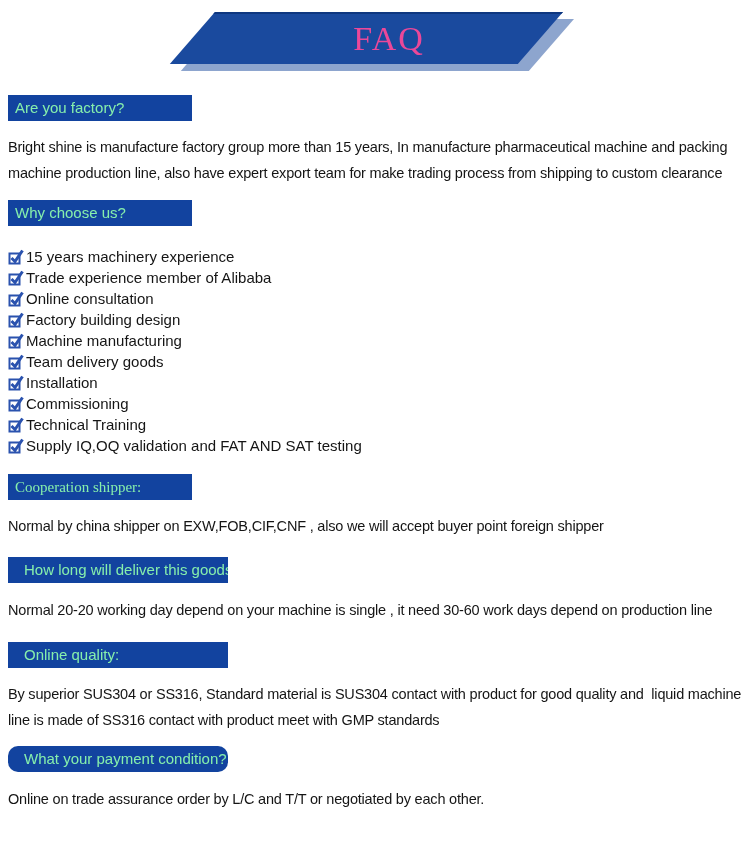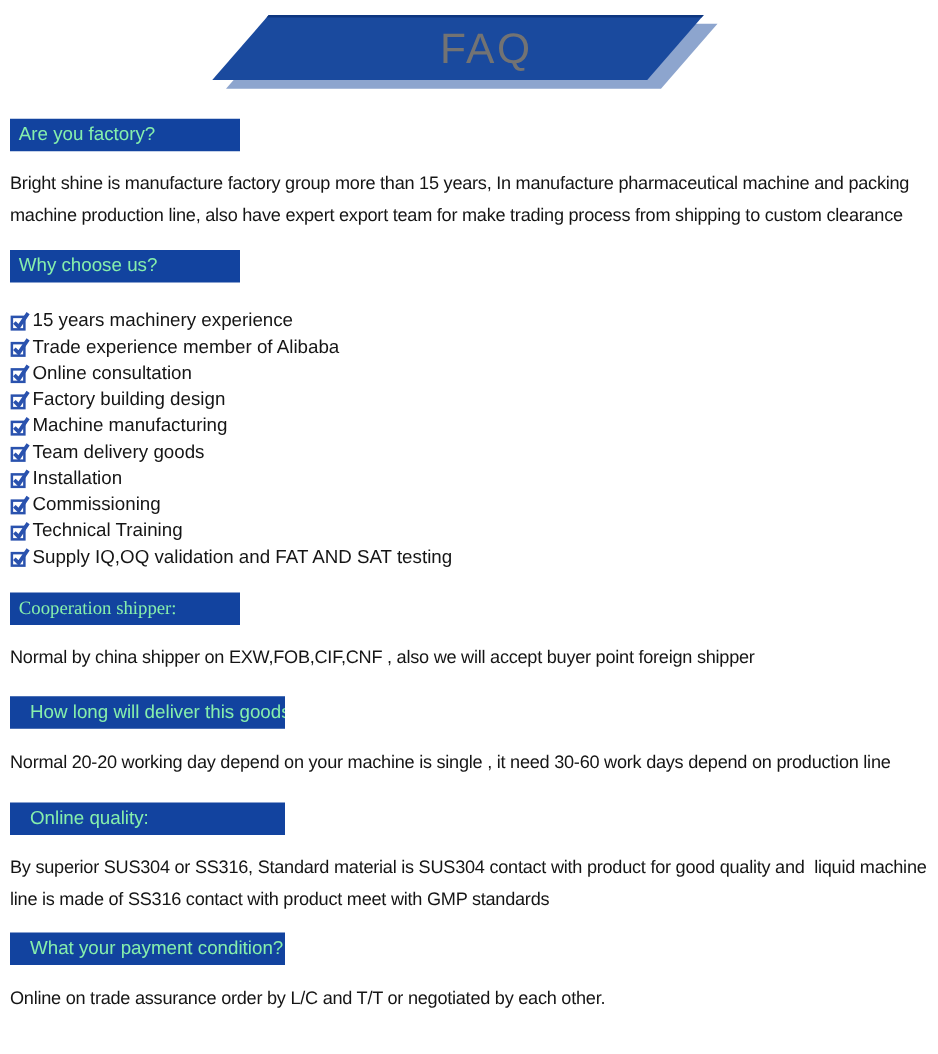--- a/index.html
+++ b/index.html
@@ -29,22 +29,23 @@
     transform: skewX(-41deg); transform-origin: 0 0;
   }
   .banner-main {
     position: absolute; left: 215px; top: 12px; width: 348px; height: 52px;
     background: var(--banner-blue);
     border-top: 2px solid var(--banner-edge);
     transform: skewX(-41deg); transform-origin: 0 0;
   }
   .banner-title {
     position: absolute; left: 215px; top: 17px; width: 348px;
-    text-align: center; color: #737373; font-size: 34px; letter-spacing: 2px;
+    text-align: center; color: #ec4899; font-size: 34px; letter-spacing: 2px;
     line-height: 44px;
+    font-family: Liberation Serif, serif;
   }
 
   
   .sec-heading {
     background: var(--header-blue);
     color: #86efac;
     font-size: 15px;
     line-height: 26px;
     height: 26px;
     padding-left: 7px;
@@ -71,21 +72,21 @@
     height: 21px; font-size: 15px; gap: 2px;
   }
   .check-icon { color: var(--check-blue); flex: 0 0 auto; display: inline-block; }
 
   
   .mt-h1 { margin-top: 17px; }
   .mt-h2 { margin-top: 14px; }
   .mt-h3 { margin-top: 18px; font-family: Liberation Serif, serif; }
   .mt-h4 { margin-top: 18px; }
   .mt-h5 { margin-top: 19px; }
-  .mt-h6 { margin-top: 13px; }
+  .mt-h6 { margin-top: 13px; border-radius: 10px; }
   .mt-p4 { margin-top: 14px; }
   .mt-p6 { margin-top: 14px; }
 </style>
 </head>
 <body>
 
 <div class="page">
 
   <div class="banner">
     <div class="banner-shadow"></div>

